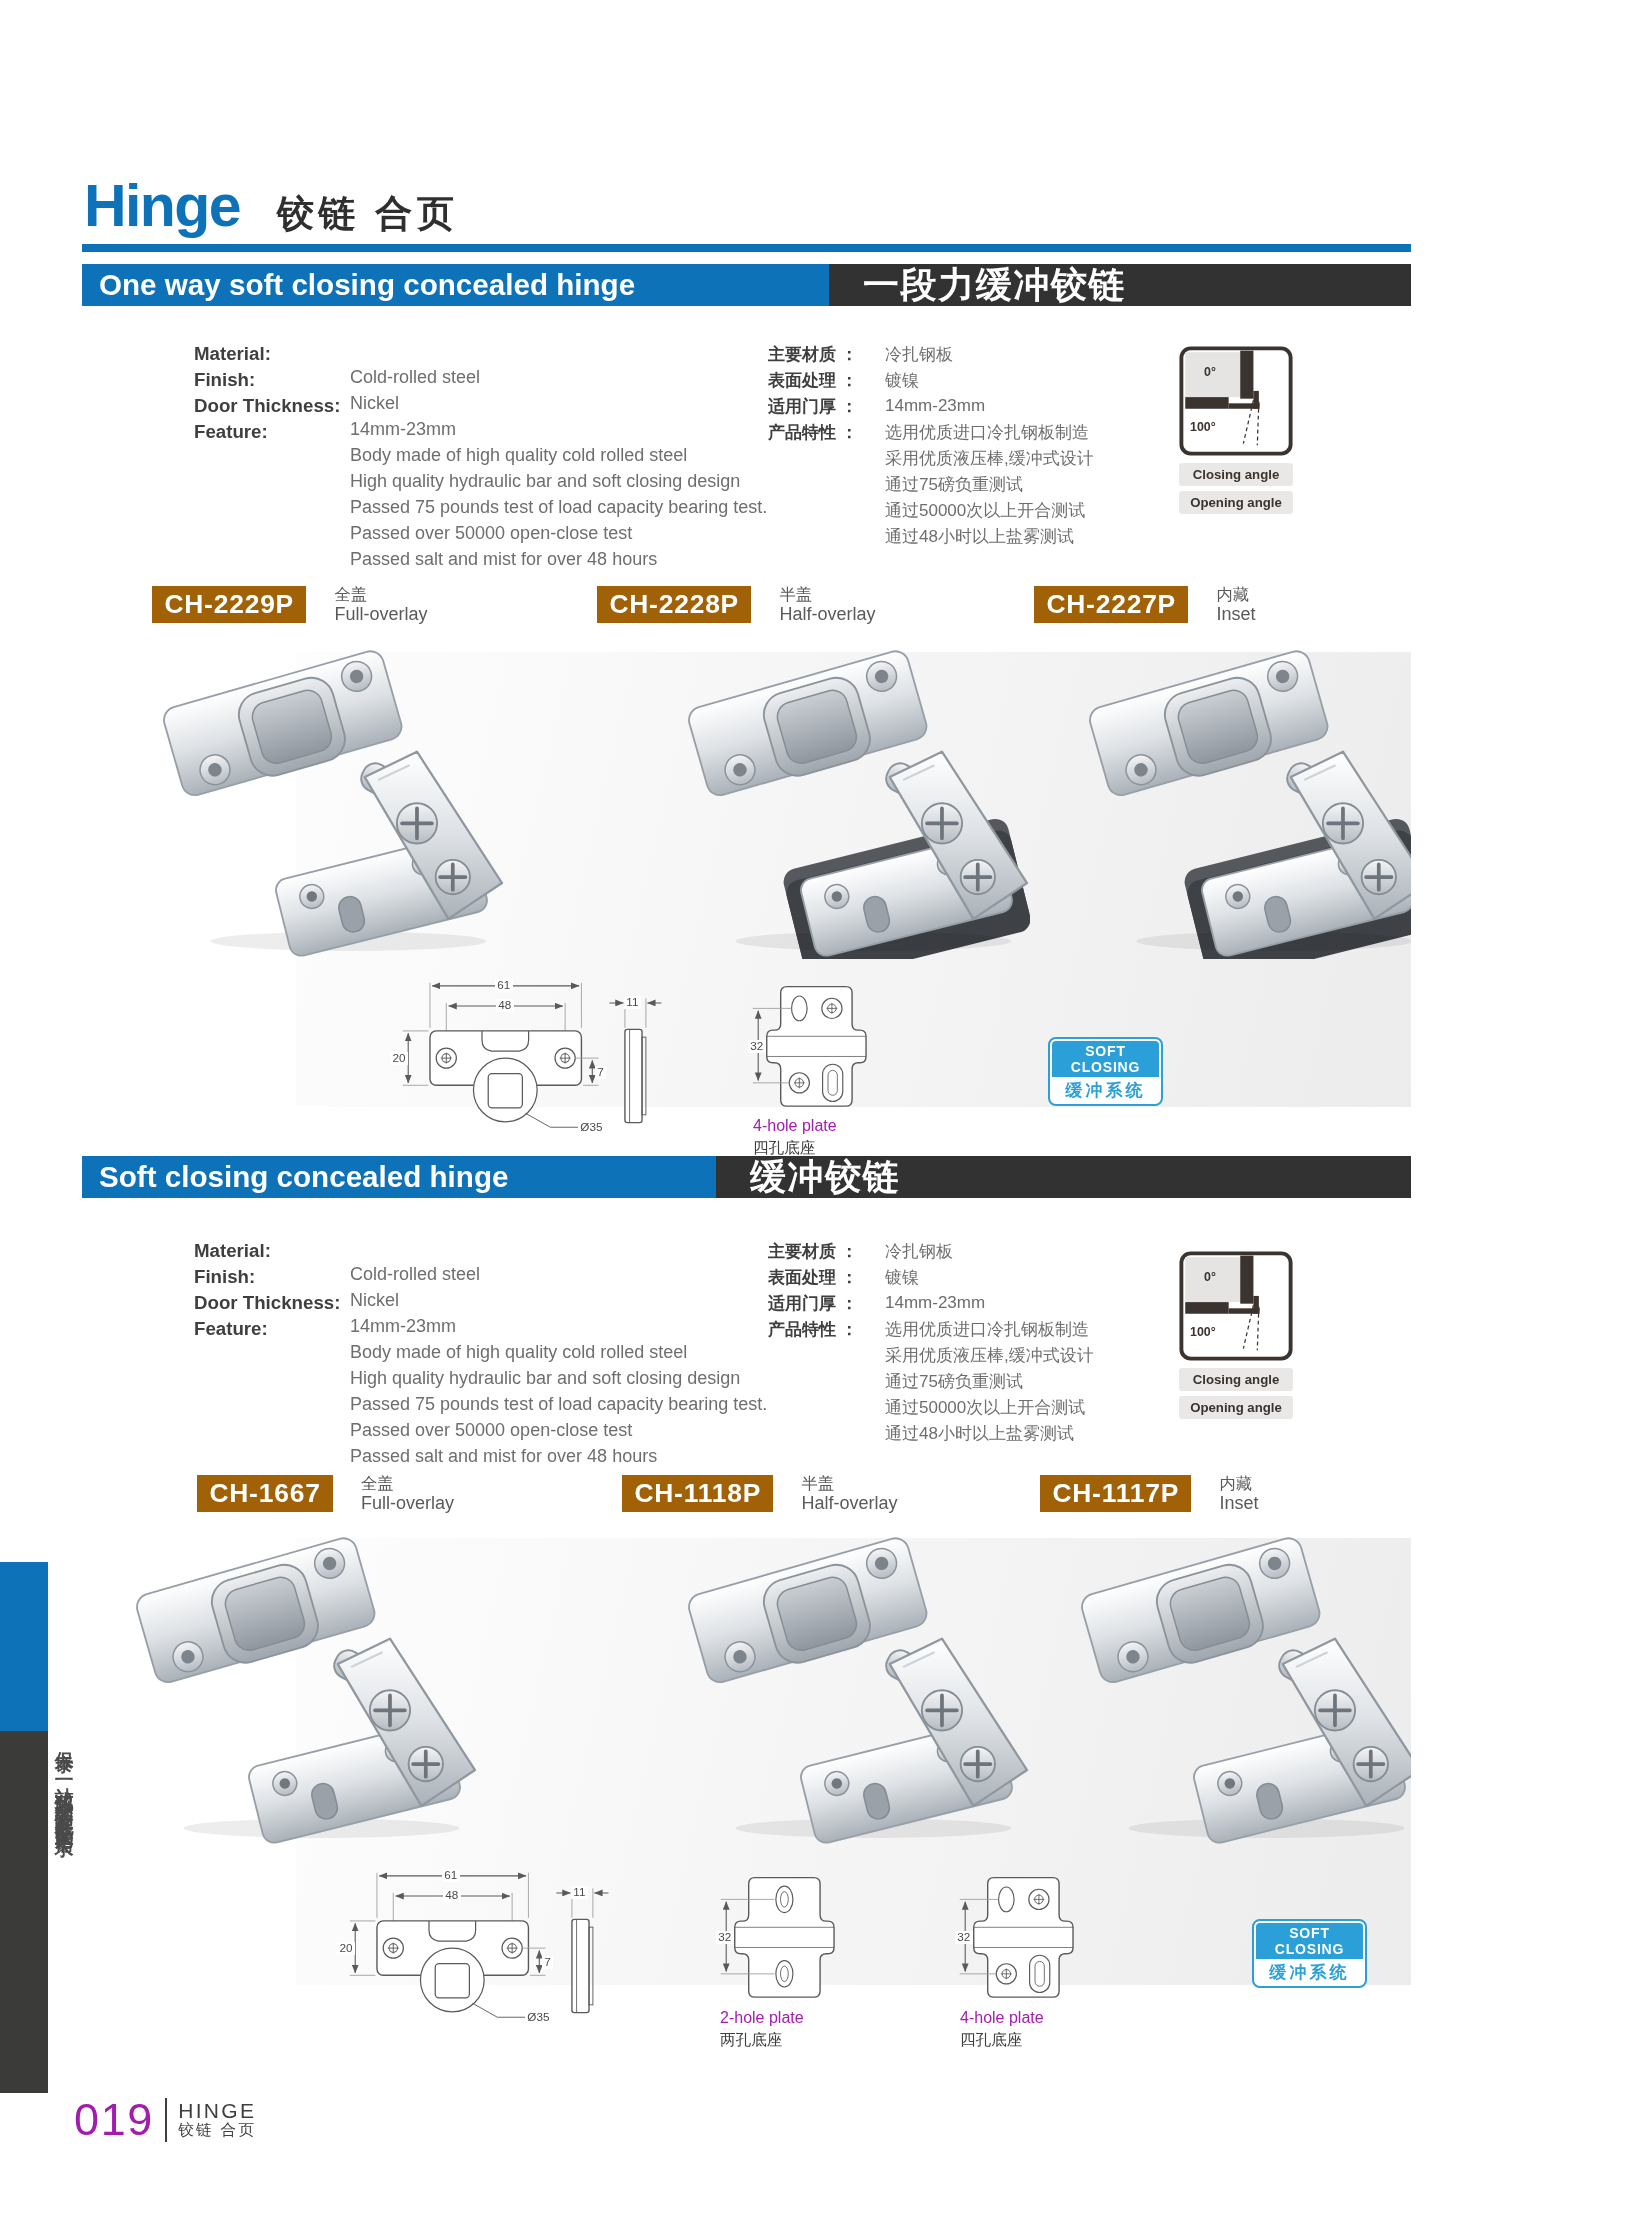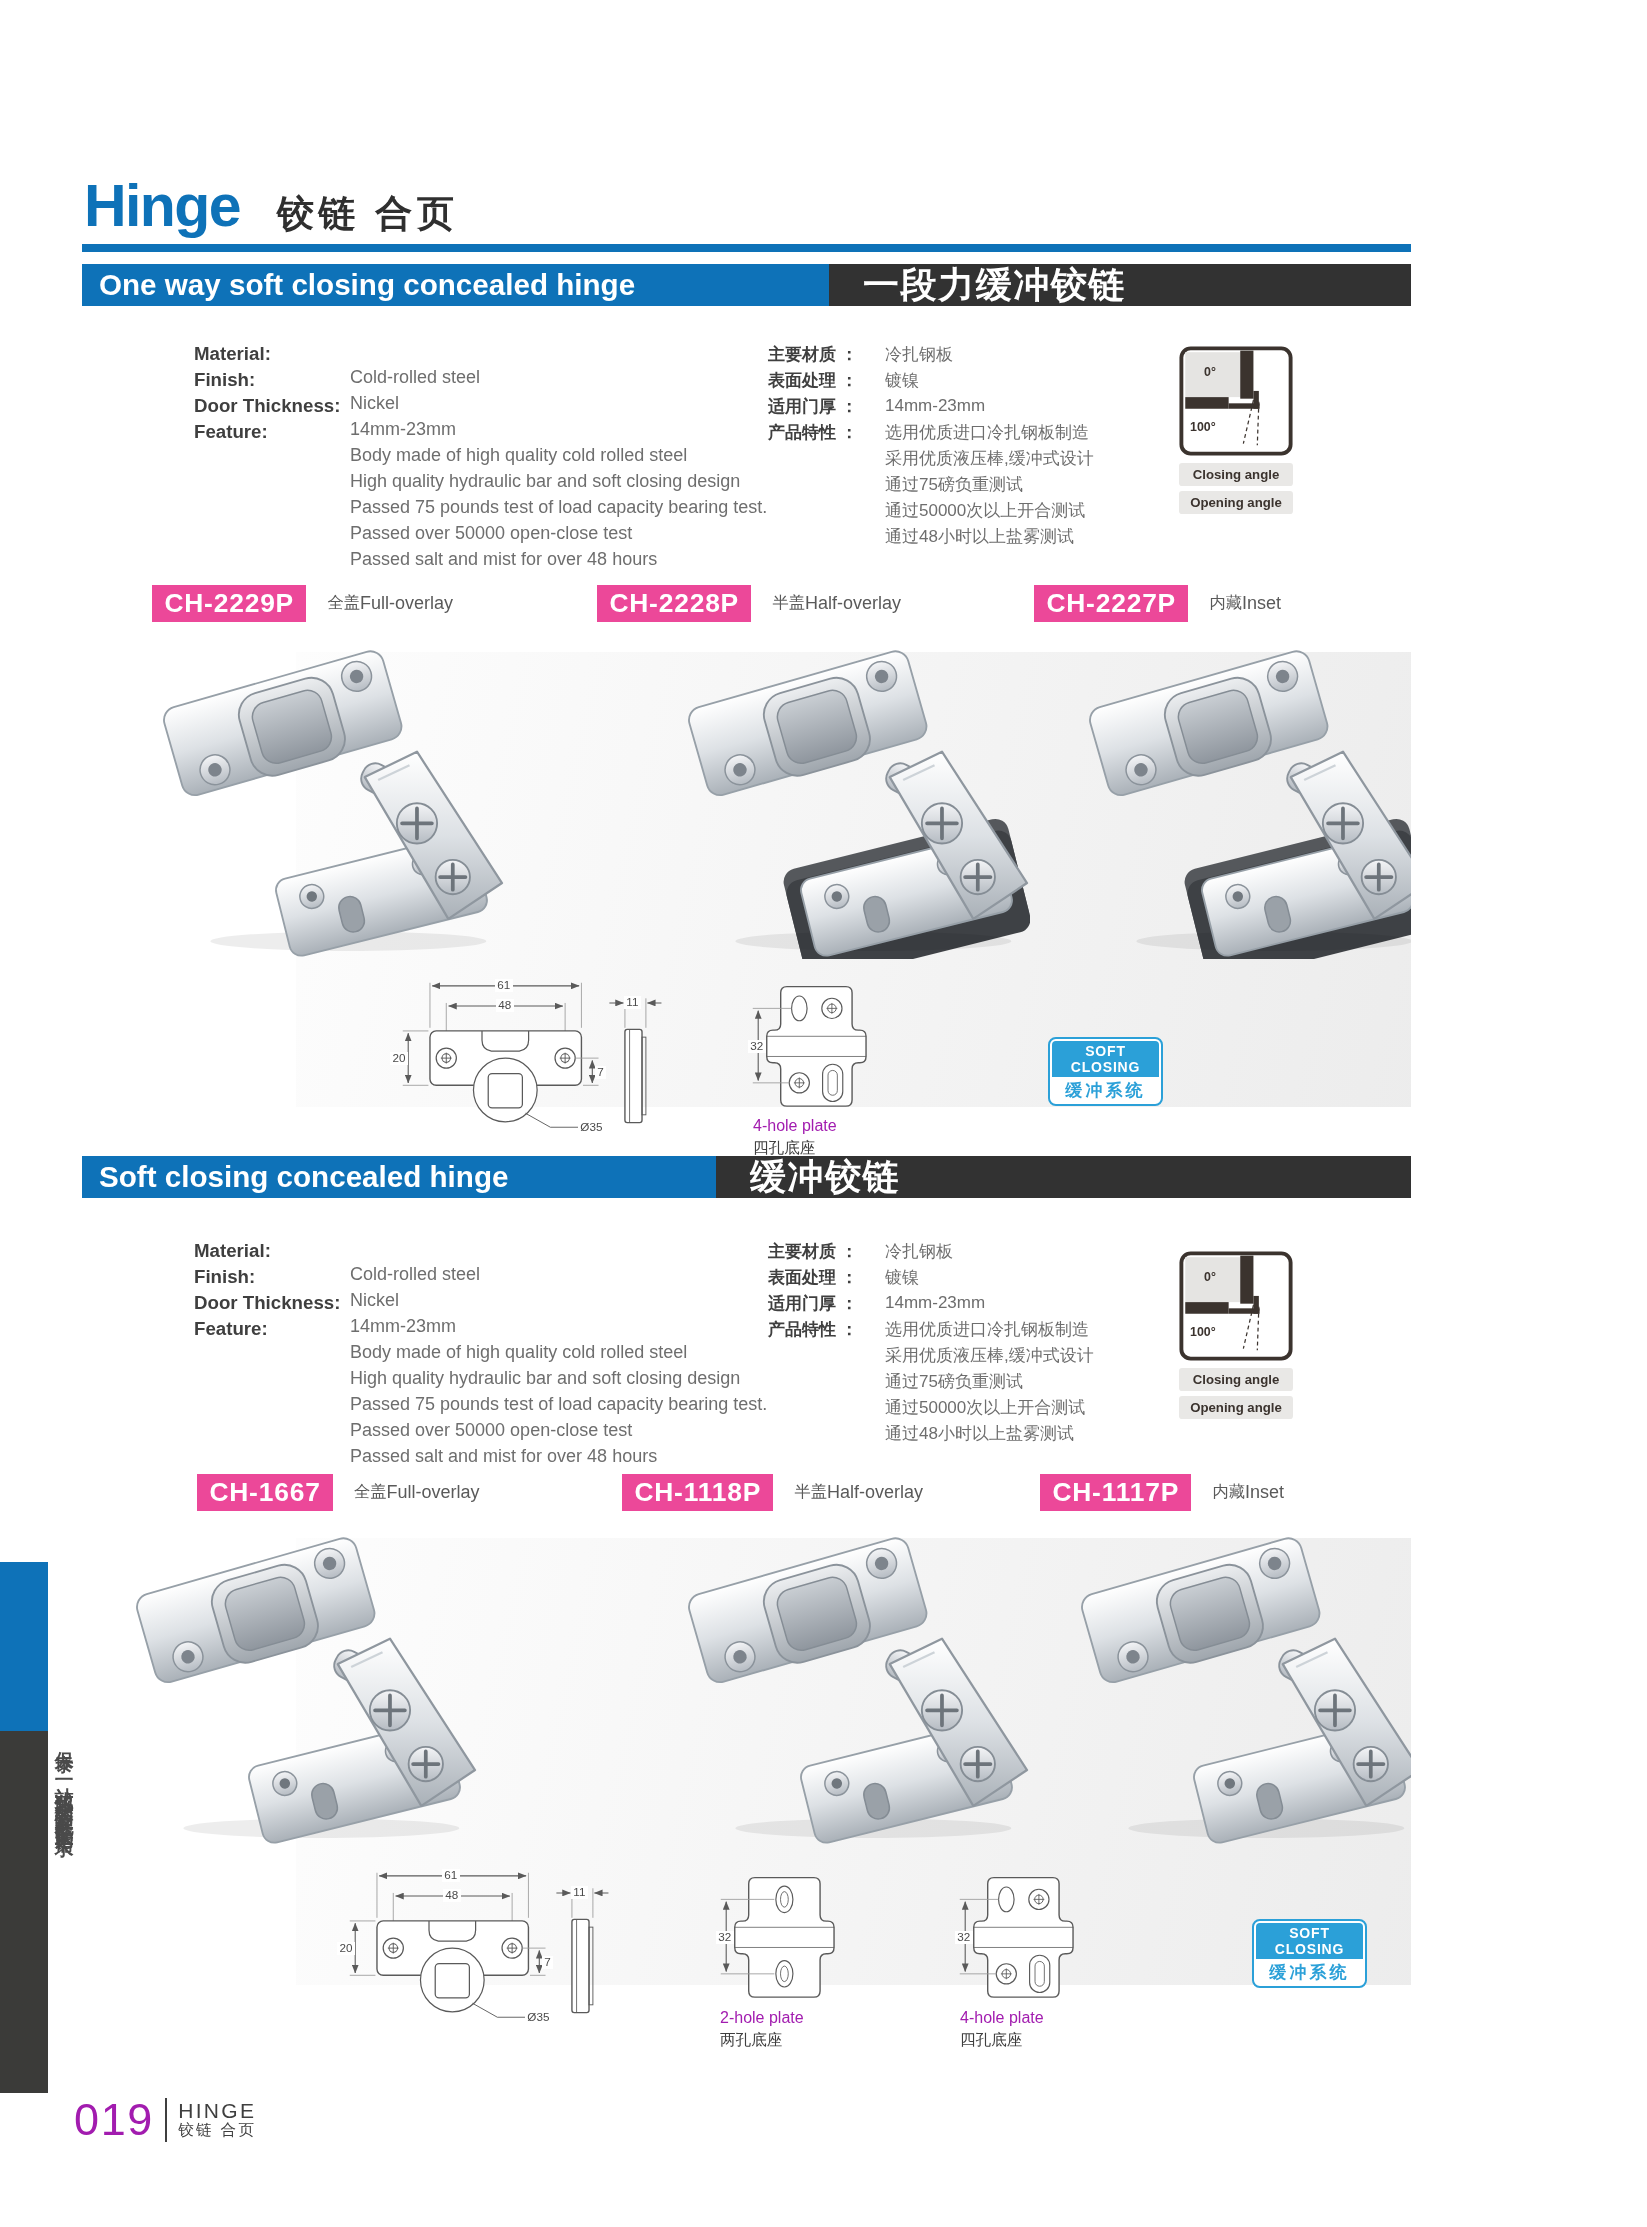--- a/index.html
+++ b/index.html
@@ -29,23 +29,23 @@
 
   
   .angle-wrap{position:absolute;width:114px;}
   .angle-box{position:relative;width:114px;height:110px;}
   .angle-lbl{position:absolute;font-size:12.4px;font-weight:700;color:#3b332e;line-height:1;}
   .angle-row{width:114px;height:23px;background:#e9e8e6;border-radius:3.1px;display:flex;align-items:center;
              justify-content:center;font-size:13.2px;font-weight:700;color:#3b332e;margin-top:5.4px;box-sizing:border-box;}
 
   
   .prod-head{position:absolute;display:flex;align-items:center;}
-  .badge-code{display:inline-block;background:#ec4899;color:#fff;font-size:26.4px;font-weight:700;
+  .badge-code{display:inline-block;background:#a16207;color:#fff;font-size:26.4px;font-weight:700;
               padding:3.9px 12.4px;letter-spacing:0.8px;line-height:1.1;}
-  .ptype{display:flex;flex-direction:row;justify-content:flex-start;margin-left:21px;line-height:1.15;}
+  .ptype{display:flex;flex-direction:column;justify-content:flex-start;margin-left:28px;line-height:1.15;}
   .ptype-cn{font-size:16.3px;color:#5a5a5a;}
   .ptype-en{font-size:18px;color:#5a5a5a;}
 
   
   .band{position:absolute;background:linear-gradient(103deg,#fdfdfd 0%,#f3f3f3 55%,#ebebeb 100%);}
   .photo{position:absolute;width:373px;height:334px;}
 
   
   .draw{position:absolute;}
   .dim{position:absolute;font-size:11.7px;color:#4a4a4a;background:#fff;padding:0 2.3px;line-height:1.1;}

